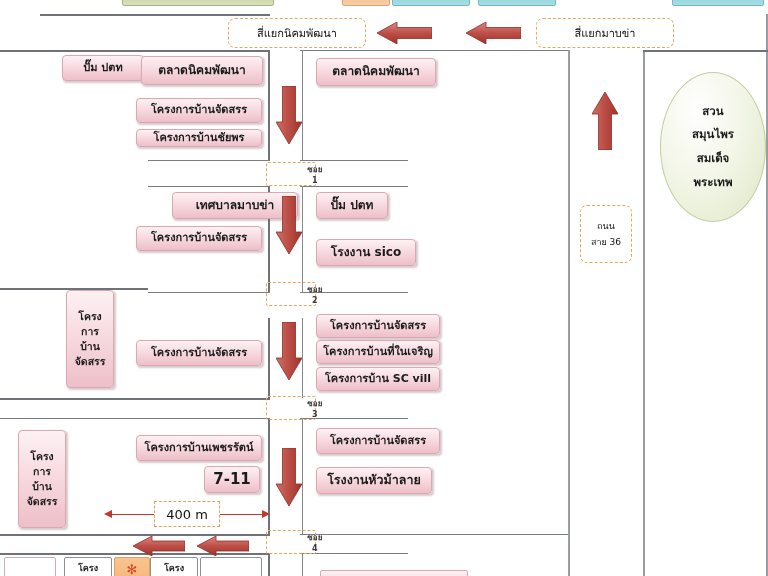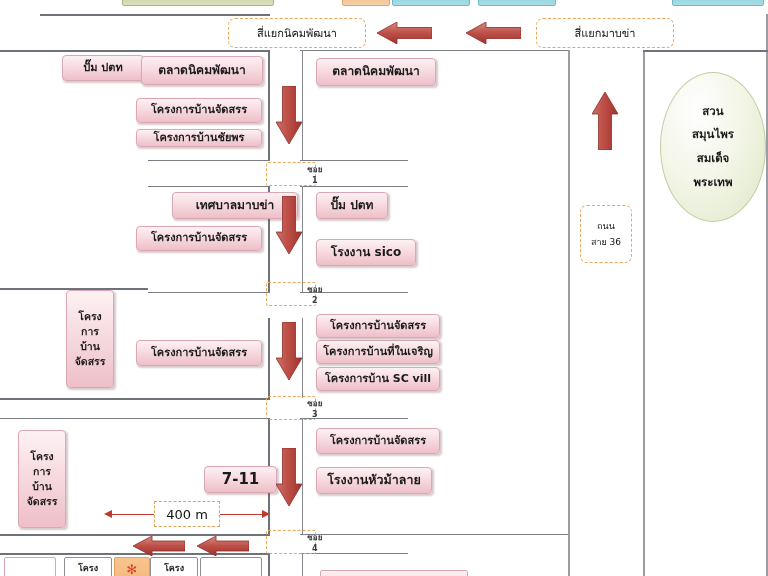--- a/index.html
+++ b/index.html
@@ -194,21 +194,22 @@
     </svg>
   </div>
 
   <div class="pbox" style="left:62px;top:55px;width:82px;height:26px;">ปั๊ม ปตท</div>
   <div class="pbox" style="left:141px;top:56px;width:122px;height:29px;font-size:12px;">ตลาดนิคมพัฒนา</div>
   <div class="pbox" style="left:136px;top:98px;width:126px;height:25px;">โครงการบ้านจัดสรร</div>
   <div class="pbox" style="left:136px;top:129px;width:126px;height:18px;">โครงการบ้านชัยพร</div>
   <div class="pbox" style="left:136px;top:192px;width:126px;height:27px;font-size:12px;margin-left:36px;">เทศบาลมาบข่า</div>
   <div class="pbox" style="left:136px;top:226px;width:126px;height:25px;">โครงการบ้านจัดสรร</div>
   <div class="pbox" style="left:136px;top:340px;width:126px;height:26px;">โครงการบ้านจัดสรร</div>
-  <div class="pbox" style="left:204px;top:466px;width:73px;height:27px;font-size:15px;">7-11</div>
+  <div class="pbox" style="left:136px;top:435px;width:126px;height:26px;">โครงการบ้านเพชรรัตน์</div>
+  <div class="pbox" style="left:204px;top:466px;width:56px;height:27px;font-size:15px;">7-11</div>
 
   <div class="pbox vert" style="left:66px;top:290px;width:48px;height:98px;">
     <span>โครง</span>
     <span>การ</span>
     <span>บ้าน</span>
     <span>จัดสรร</span>
   </div>
 
   <div class="pbox vert" style="left:18px;top:430px;width:48px;height:98px;">
     <span>โครง</span>

